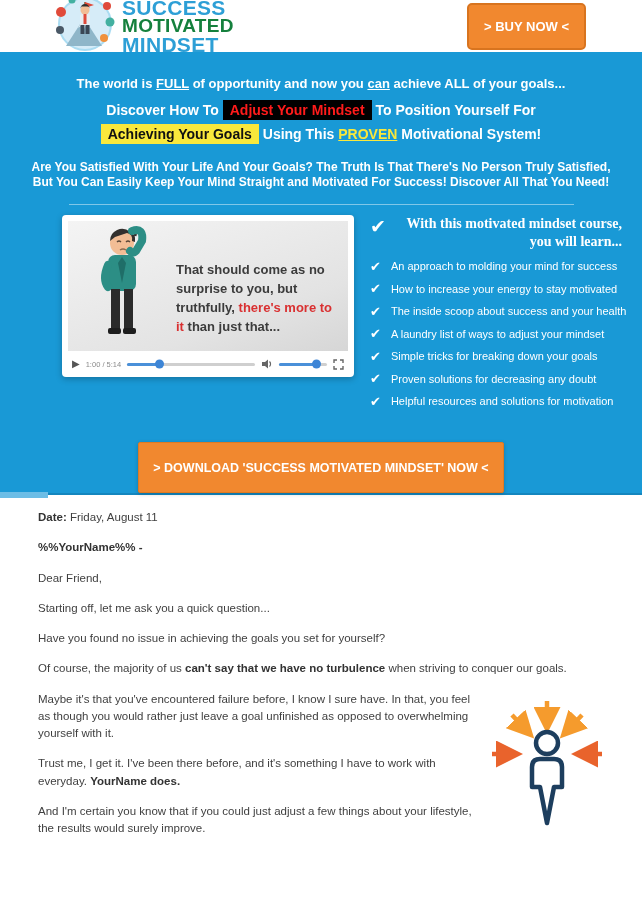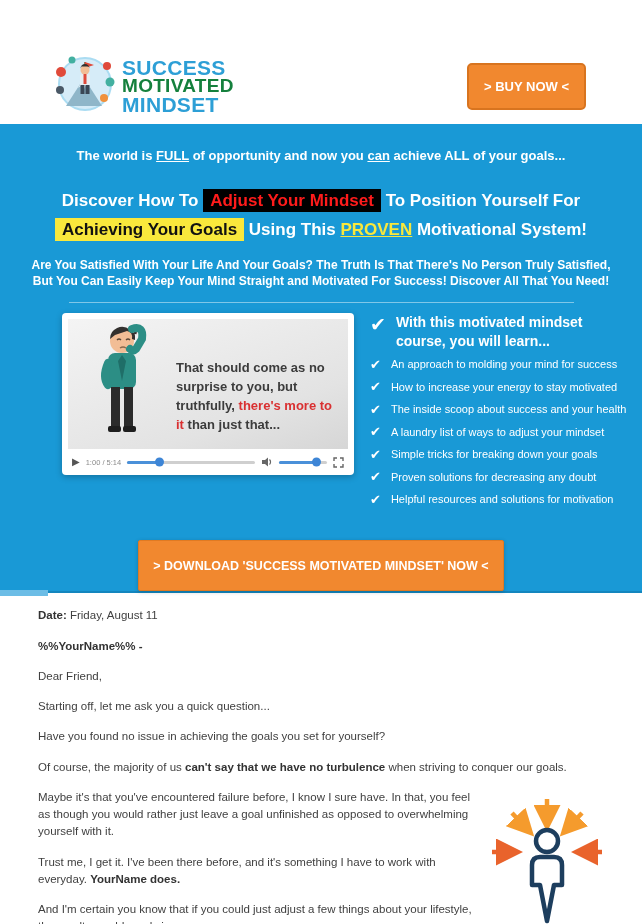--- a/index.html
+++ b/index.html
@@ -1,31 +1,31 @@
 <!DOCTYPE html>
 <html><head>
 <meta charset="utf-8">
 <style>
   * { margin:0; padding:0; box-sizing:border-box; }
   html,body { width:642px; background:#fff; font-family:"Liberation Sans", sans-serif; }
   body { height:924px; overflow:hidden; }
 
   
-  .header { height:76px; background:#fff; display:flex; align-items:center; justify-content:space-between; padding:0 56px 0 52px;margin-top:48px; }
+  .header { height:52px; background:#fff; display:flex; align-items:center; justify-content:space-between; padding:0 56px 0 52px; }
   .logo { display:flex; align-items:center; gap:6px; cursor:pointer; }
   .logo-text { display:flex; flex-direction:column; line-height:0.93; font-weight:bold; letter-spacing:0.3px; }
   .logo-l1, .logo-l3 { color:#2d9fd6; font-size:21px; }
   .logo-l2 { color:#15803d; font-size:19px; }
   .buy-btn { background:#f1882f; border:2px solid #d8741f; border-radius:5px; color:#fff; font-weight:bold; font-size:13px; padding:14px 15px; cursor:pointer; font-family:"Liberation Sans",sans-serif; }
 
   
   .hero { background:#1999d6; min-height:426px; text-align:center; padding-top:24px; position:relative; border-bottom:2px solid #1486be; }
   .tagline { color:#fff; font-weight:bold; font-size:13px; }
   .tagline .u { text-decoration:underline; }
-  .headline { margin-top:24px; color:#fff; font-weight:800; font-size:17px; line-height:1.7; }
+  .headline { margin-top:8px; color:#fff; font-weight:800; font-size:14px; line-height:1.7; }
   .headline .line { white-space:nowrap; }
   .hl-red { background:#000; color:#ff1b1b; padding:2px 7px; }
   .hl-yel { background:#f9e83c; color:#111; padding:2px 7px; }
   .u-yel { color:#f9e83c; text-decoration:underline; }
   .subhead { margin-top:13px; color:#fff; font-weight:bold; font-size:12px; line-height:1.32; }
   .subhead .line { white-space:nowrap; display:block; }
   .hero-divider { width:505px; height:1px; background:rgba(255,255,255,0.45); margin:13px auto 0; }
 
   .hero-row { display:flex; align-items:flex-start; text-align:left; padding:10px 0 0 62px; }
 
@@ -42,21 +42,21 @@
   .track.main { flex:1; }
   .track.vol { width:48px; }
   .fill { position:absolute; left:0; top:0; bottom:0; background:#4a90d9; border-radius:2px; }
   .knob { position:absolute; right:-4px; top:50%; transform:translateY(-50%); width:9px; height:9px; border-radius:50%; background:#3d85d6; cursor:pointer; }
   .ctrl-svg { cursor:pointer; display:block; }
 
   
   .checklist { margin-left:16px; color:#fff; width:252px; }
   .check-head { display:flex; gap:10px; margin-bottom:8px; }
   .check-head .chk { font-size:19px; line-height:1; margin-top:2px; }
-  .check-head-text { font-weight:bold; font-size:14px; line-height:1.3; text-align:left; }
+  .check-head-text { font-weight:bold; font-size:14px; line-height:1.3; text-align:right;font-family:Liberation Serif, serif; }
   .check-item { display:flex; gap:10px; align-items:center; margin-bottom:9.5px; }
   .check-item .chk { font-size:13px; line-height:1; }
   .check-item-text { font-size:11px; white-space:nowrap; }
 
   .dl-btn { display:block; margin:25px auto 0; width:366px; height:51px; background:#f1882f; border:1px solid #e07a22; border-radius:2px; color:#fff; font-weight:bold; font-size:12.5px; cursor:pointer; font-family:"Liberation Sans",sans-serif; box-shadow:0 1px 4px rgba(0,0,0,0.2); }
 
   .blue-tab { position:absolute; left:0; bottom:-5px; width:48px; height:6px; background:#6cbde6; }
 
   
   .letter { background:#fff; padding:14px 34px 10px 38px; color:#3f3f3f; font-size:11.5px; line-height:1.5; }

